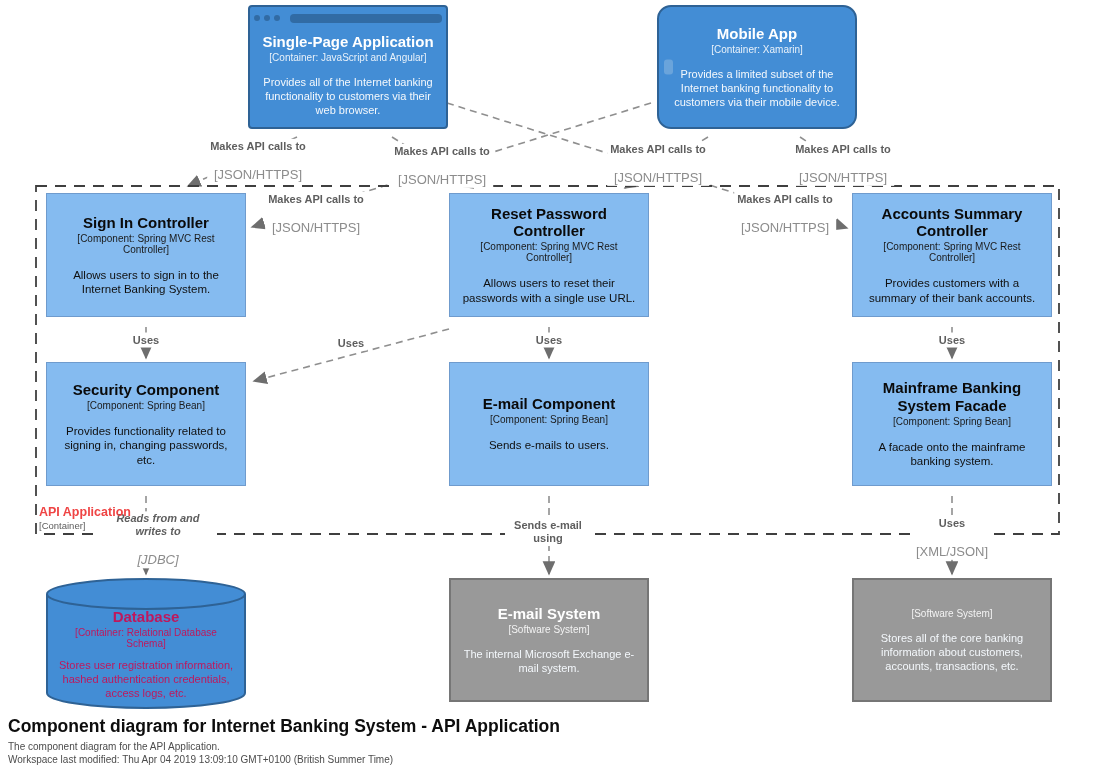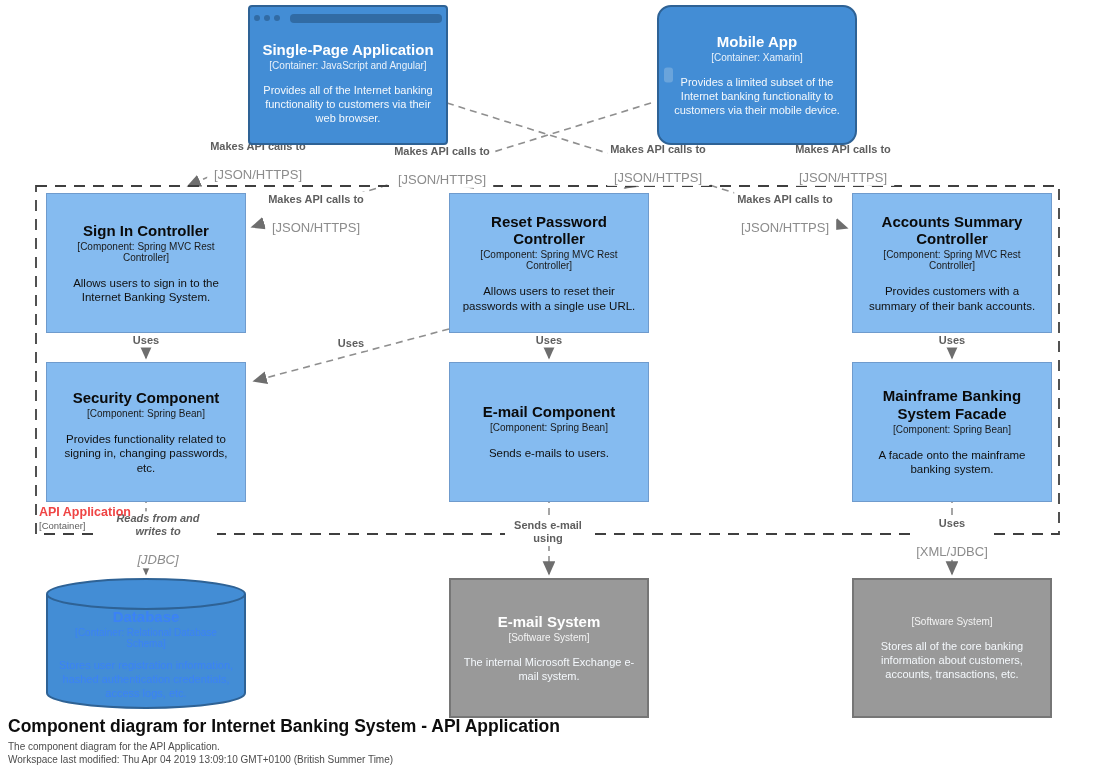--- a/index.html
+++ b/index.html
@@ -9,21 +9,21 @@
   
   #lines{position:absolute;left:0;top:0;z-index:1;}
 
   
   .rlabel{position:absolute;z-index:2;transform:translate(-50%,-50%);
           background:#fff;text-align:center;padding:1px 3px;line-height:1.18;}
   .rl-main{font-weight:bold;font-size:11px;color:#5e5e5e;}
   .rl-tech{font-size:13px;color:#8c8c8c;margin-top:14px;}
 
   
-  .node{position:absolute;z-index:3;width:200px;height:140px;box-sizing:border-box;
+  .node{position:absolute;z-index:3;width:200px;height:124px;box-sizing:border-box;
         display:flex;flex-direction:column;align-items:center;justify-content:center;
         text-align:center;padding:8px 10px;}
   .blue{background:#438dd5;border:2px solid #2e6295;color:#fff;}
   .comp{background:#85bbf0;border:1.5px solid #6f9bcd;color:#0a0a0a;}
   .gray{background:#999999;border:2px solid #767676;color:#fff;}
   .n-name{font-weight:bold;font-size:15px;line-height:1.15;}
   .n-meta{font-size:10px;margin-top:2px;}
   .blue .n-meta,.gray .n-meta{color:rgba(255,255,255,.88);}
   .comp .n-meta{color:#1a1a1a;}
   .n-desc{font-size:11px;margin-top:13px;line-height:1.25;}
@@ -39,21 +39,21 @@
 
   
   .tablet{border-radius:14px;}
   .tab-btn{position:absolute;left:5px;top:50%;transform:translateY(-50%);
            width:9px;height:15px;border-radius:3px;background:#6aa4db;}
 
   
   .db{background:none;border:none;padding:0;display:block;}
   .db svg{position:absolute;left:0;top:0;}
   .db-text{position:relative;z-index:1;display:flex;flex-direction:column;align-items:center;
-           text-align:center;color:#3b82f6;padding:30px 12px 0 12px;}
+           text-align:center;color:#be185d;padding:30px 12px 0 12px;}
   .db-text .n-desc{margin-top:10px;}
 
   
   #boundary-label{position:absolute;left:39px;top:506px;z-index:2;line-height:1.1;}
   .bd-name{font-weight:bold;font-size:12.5px;color:#ef4444;}
   .bd-meta{font-size:9.5px;color:#5c5c5c;margin-top:1px;}
 
   
   #footer{position:absolute;left:8px;top:716px;z-index:3;}
   .f-title{font-weight:bold;font-size:17.5px;color:#0d0d0d;line-height:1.2;}
@@ -127,21 +127,21 @@
   </div>
   <div class="rlabel" style="left:158px;top:540px;width:112px;font-style:italic;">
     <div class="rl-main">Reads from and writes to</div>
     <div class="rl-tech">[JDBC]</div>
   </div>
   <div class="rlabel" style="left:548px;top:532px;width:80px;">
     <div class="rl-main">Sends e-mail using</div>
   </div>
   <div class="rlabel" style="left:952px;top:538px;">
     <div class="rl-main">Uses</div>
-    <div class="rl-tech">[XML/JDBC]</div>
+    <div class="rl-tech">[XML/JSON]</div>
   </div>
 
   <div id="boundary-label">
     <div class="bd-name">API Application</div>
     <div class="bd-meta">[Container]</div>
   </div>
 
   <div class="node blue browser" style="left:248px;top:5px;">
     <div class="browser-bar">
       <div class="b-dot"></div>

